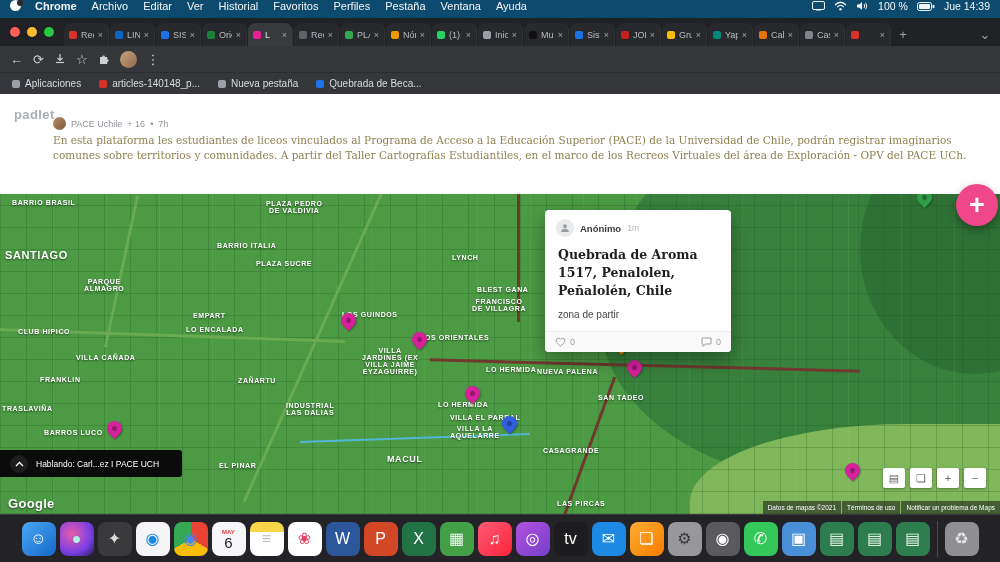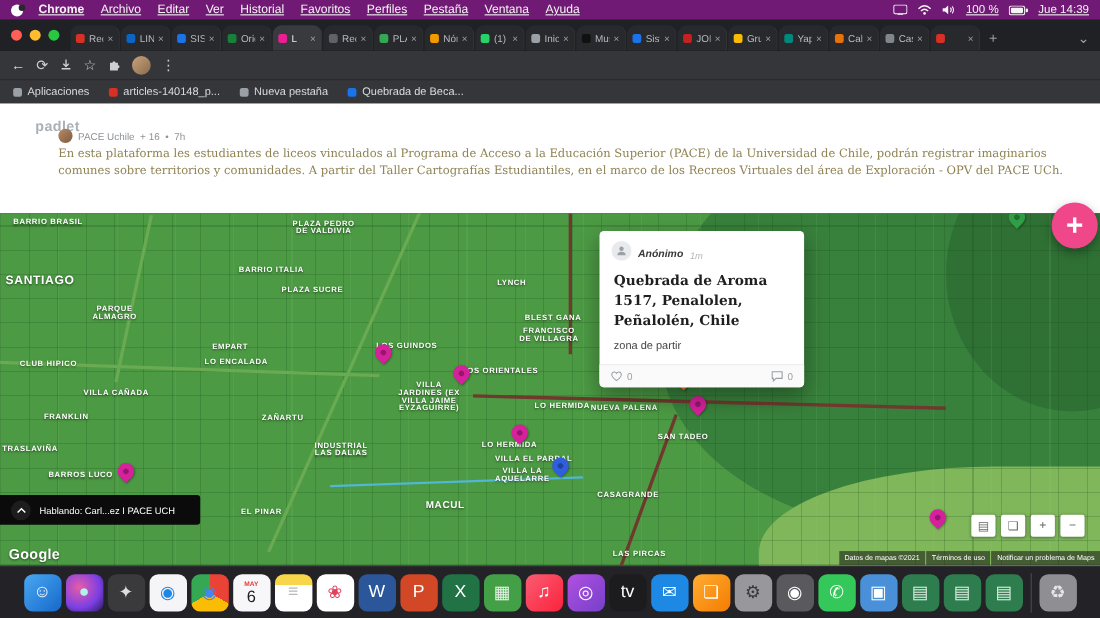--- a/index.html
+++ b/index.html
@@ -1,21 +1,21 @@
 <!DOCTYPE html>
 <html><head>
 <meta charset="utf-8">
 <style>
   * { margin:0; padding:0; box-sizing:border-box; }
   html,body { width:1000px; height:562px; overflow:hidden; background:#000;
               font-family:"Liberation Sans", sans-serif; }
 
   
-  #menubar { height:18px; background:#701a75; display:flex; align-items:center;
-             padding:0 10px; color:#f4f4f4; font-size:11px; gap:0;text-decoration:underline; }
+  #menubar { height:18px; background:#0c4a6e; display:flex; align-items:flex-start;
+             padding:0 10px; color:#f4f4f4; font-size:11px; gap:0; }
   .apple-logo { width:11px; height:11px; border-radius:50%; background:#fff; position:relative; margin-right:14px; }
   .apple-logo::after { content:""; position:absolute; right:-2px; top:0px; width:6px; height:6px;
                        border-radius:50%; background:#29292c; }
   #menu-items { display:flex; gap:15px; align-items:center; }
   .menu-item { white-space:nowrap; }
   .menu-item.bold { font-weight:bold; }
   #menu-status { margin-left:auto; display:flex; align-items:center; gap:9px; font-size:10.5px; }
   #menu-status svg { display:block; }
 
   
@@ -41,21 +41,21 @@
   .avatar-btn { width:17px; height:17px; border-radius:50%; background:linear-gradient(135deg,#c9a27c,#8a6b4e); }
 
   
   #bookmarks { height:22px; background:#35363a; border-top:1px solid #2b2c2f; display:flex;
                align-items:center; gap:18px; padding:0 12px; }
   .bm { display:flex; align-items:center; gap:5px; color:#dadce0; font-size:10px; }
   .bm-ico { width:8px; height:8px; border-radius:2px; }
 
   
   #padlet { background:#fff; height:100px; position:relative; }
-  .p-top { display:flex; align-items:center; padding:19px 14px 0; height:22px;margin-left:18px; }
+  .p-top { display:flex; align-items:center; padding:19px 14px 0; height:22px; }
   .p-logo { color:#aab0b6; font-size:13px; font-weight:bold; letter-spacing:.4px; }
   .p-actions { margin-left:auto; display:flex; gap:18px; align-items:center;
                color:#8d9196; font-size:8.5px; letter-spacing:.7px; font-weight:bold; }
   .p-act { display:flex; align-items:center; gap:4px; }
   .p-byline { display:flex; align-items:center; gap:5px; padding:1px 14px 0 53px;
               font-size:9px; color:#8d9196; }
   .avatar16 { width:13px; height:13px; border-radius:50%; background:linear-gradient(135deg,#b98a64,#7d5b40); }
   .p-title { padding:1px 60px 0 53px; font-family:"DejaVu Serif", serif; font-weight:bold;
              font-size:20px; color:#181208; letter-spacing:.2px; }
   .p-desc { padding:3px 18px 0 53px; font-family:"DejaVu Serif", serif; font-size:10.5px;
@@ -79,21 +79,21 @@
             letter-spacing:.6px; white-space:pre-line; text-align:center;
             text-shadow:0 1px 2px rgba(0,0,0,.55); }
   .pin { position:absolute; z-index:4; width:16px; height:20px; }
   .pin-head { width:15px; height:15px; border-radius:50% 50% 50% 0; transform:rotate(-45deg);
               position:relative; box-shadow:0 1px 2px rgba(0,0,0,.4); }
   .pin-head::after { content:""; position:absolute; left:5px; top:5px; width:5px; height:5px;
                      border-radius:50%; background:rgba(0,0,0,.30); }
 
   .popup { position:absolute; left:545px; top:16px; width:186px; z-index:5; background:#fff;
            border-radius:4px; box-shadow:0 8px 20px rgba(0,0,0,.35); }
-  .popup-head { display:flex; align-items:flex-end; gap:6px; padding:9px 11px 0;font-style:italic; }
+  .popup-head { display:flex; align-items:center; gap:6px; padding:9px 11px 0; }
   .popup-ava { width:18px; height:18px; border-radius:50%; background:#e8eaed; display:flex;
                align-items:center; justify-content:center; }
   .popup-author { font-size:9.5px; font-weight:bold; color:#3a3a3a; }
   .popup-time { font-size:8.5px; color:#b7b7b7; }
   .popup-title { font-family:"DejaVu Serif", serif; font-weight:bold; font-size:12.5px;
                  color:#1f1f1f; padding:9px 13px 0; line-height:1.45; }
   .popup-body { font-size:10px; color:#454545; padding:9px 13px 11px; }
   .popup-foot { border-top:1px solid #ececec; background:#fafafa; border-radius:0 0 4px 4px;
                 display:flex; align-items:center; gap:4px; padding:5px 10px; color:#9aa0a6; font-size:9px; }
   .foot-right { margin-left:auto; display:flex; align-items:center; gap:4px; }

